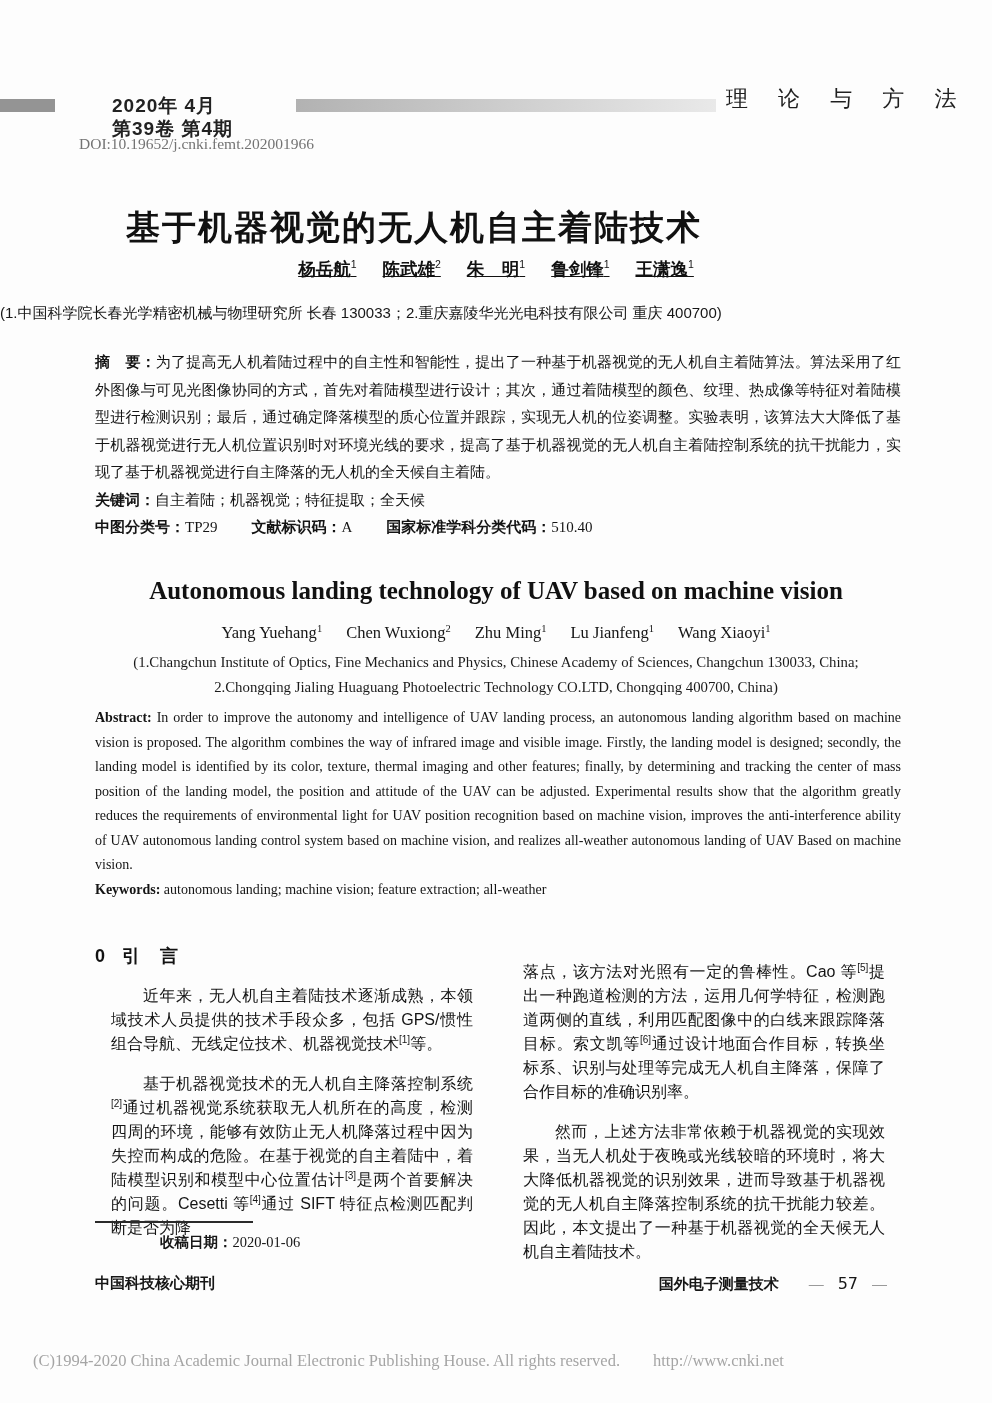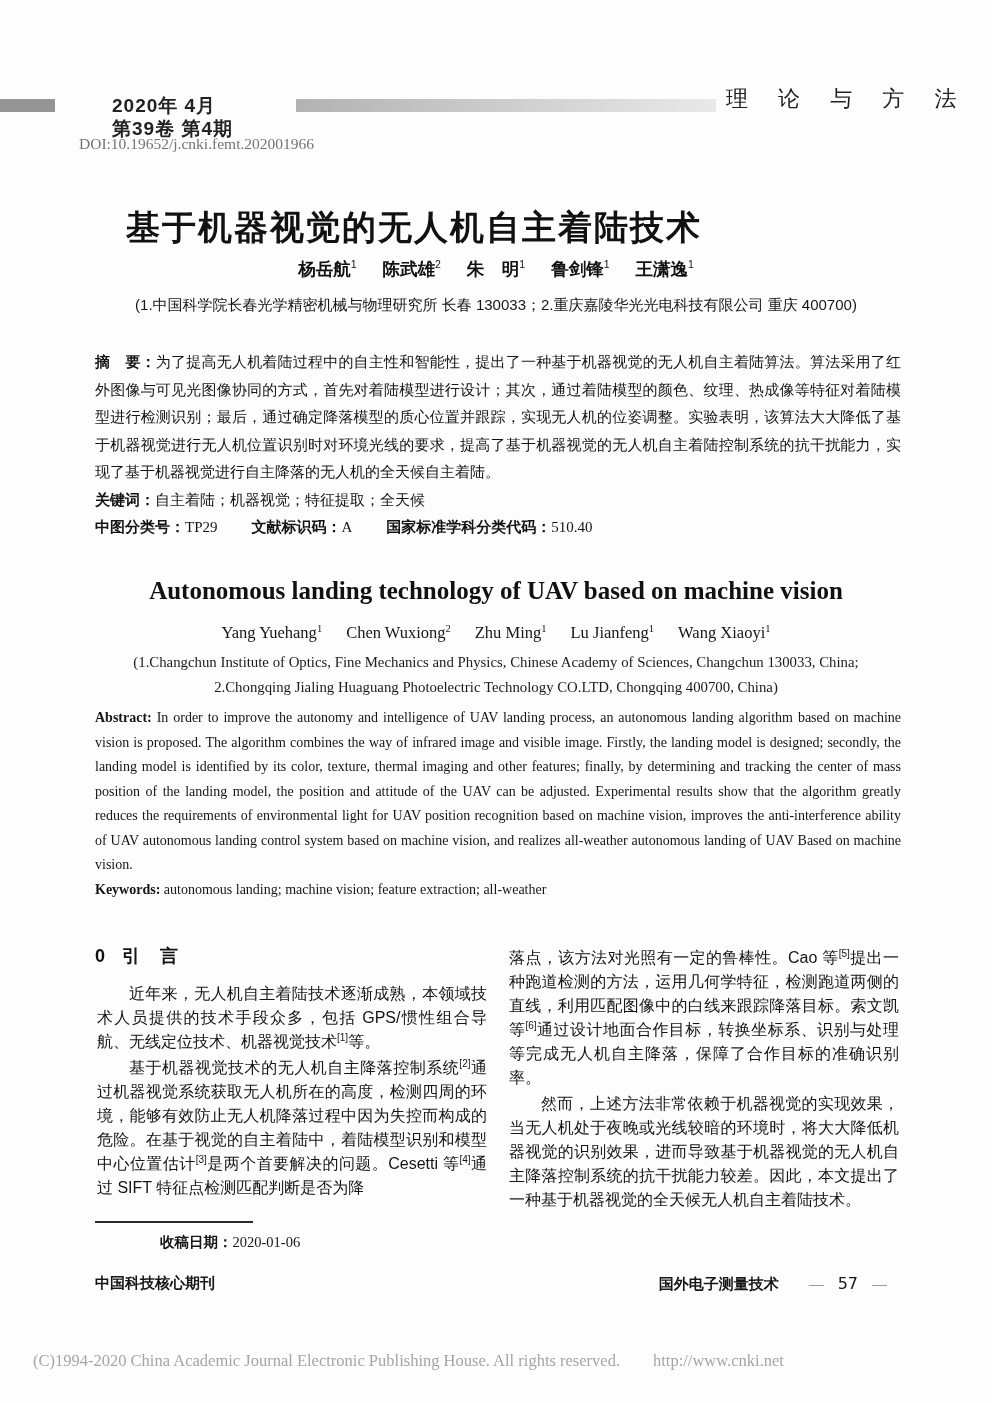--- a/index.html
+++ b/index.html
@@ -14,44 +14,44 @@
   }
   .abs{position:absolute;}
   
   .bar-left{left:0;top:99px;width:55px;height:13px;background:#949494;}
   .vol-info{left:112px;top:58px;font-size:19px;line-height:23px;font-weight:700;letter-spacing:1px;color:#222;margin-top:36px;}
   .bar-mid{left:296px;top:99px;width:420px;height:13px;background:linear-gradient(to right,#b2b2b2,#e9e9e9);}
   .section-name{left:726px;top:84px;font-size:22px;letter-spacing:12px;color:#1f1f1f;font-weight:500;white-space:nowrap;}
   .doi{left:79px;top:135px;font-family:"Liberation Serif",serif;font-size:15.5px;color:#737373;}
   
   .title-cn{left:0;top:182px;width:828px;text-align:center;font-size:34px;font-weight:700;letter-spacing:2px;color:#111;}
-  .authors-cn{left:0;top:257px;width:992px;text-align:center;font-size:17.5px;font-weight:700;color:#111;}
+  .authors-cn{left:0;top:257px;width:992px;text-align:center;font-size:17.5px;font-weight:700;color:#111;text-decoration:underline;}
   .authors-cn .author{margin:0 13px;}
   .authors-cn sup,.authors-en sup{font-size:10.5px;font-weight:400;}
-  .affil-cn{left:0;top:296px;width:992px;text-align:center;font-size:15px;color:#161616;}
+  .affil-cn{left:0;top:304px;width:992px;text-align:left;font-size:15px;color:#161616;}
   
   .cn-block{left:95px;top:348px;width:806px;font-size:15px;line-height:27.5px;text-align:justify;color:#141414;}
   .cn-block p{margin:0;}
   .lbl{font-weight:700;}
   .latin{font-family:"Liberation Serif",serif;}
   .class-gap{display:inline-block;width:34px;}
   
   .title-en{left:0;top:556px;width:992px;text-align:center;font-family:"Liberation Serif",serif;font-size:25px;font-weight:700;color:#111;}
   .authors-en{left:0;top:622px;width:992px;text-align:center;font-family:"Liberation Serif",serif;font-size:16.5px;color:#161616;}
   .authors-en .author{margin:16px 12px;}
   .affil-en{left:0;top:650px;width:992px;text-align:center;font-family:"Liberation Serif",serif;font-size:14.8px;line-height:25px;color:#1a1a1a;}
   .en-block{left:95px;top:706px;width:806px;font-family:"Liberation Serif",serif;font-size:14px;line-height:24.5px;text-align:justify;color:#141414;}
   .en-block p{margin:0;}
   .en-block .lbl{font-family:"Liberation Serif",serif;}
   
   .columns{left:95px;top:944px;width:806px;display:flex;gap:18px;}
   .col{width:394px;}
   .sec-heading{font-size:18px;font-weight:700;margin:0 0 14px 0;letter-spacing:1px;color:#111;}
   .sec-heading .sec-num{margin-right:16px;}
-  .body-p{margin:2px;font-size:16px;line-height:24px;text-align:justify;color:#141414;}
+  .body-p{margin:16px;font-size:16px;line-height:24px;text-align:justify;color:#141414;}
   .body-p.indent{text-indent:2em;}
   .body-p sup.ref{font-size:10px;line-height:0;}
   
   .footnote-rule{left:95px;top:1221px;width:158px;height:0;border-top:2px solid #2a2a2a;}
   .received{left:112px;top:1233px;font-size:14.5px;color:#161616;padding-left:48px;}
   .received .val{font-family:"Liberation Serif",serif;}
   .footer-row{left:95px;top:1274px;width:806px;display:flex;justify-content:space-between;font-size:15px;font-weight:700;color:#161616;gap:6px;}
   .page-num-wrap{font-weight:700;}
   .page-num-wrap .dash{color:#9a9a9a;font-weight:400;margin:0 14px;}
   .page-num-wrap .num{font-family:"DejaVu Sans",sans-serif;font-weight:400;font-size:16px;}

